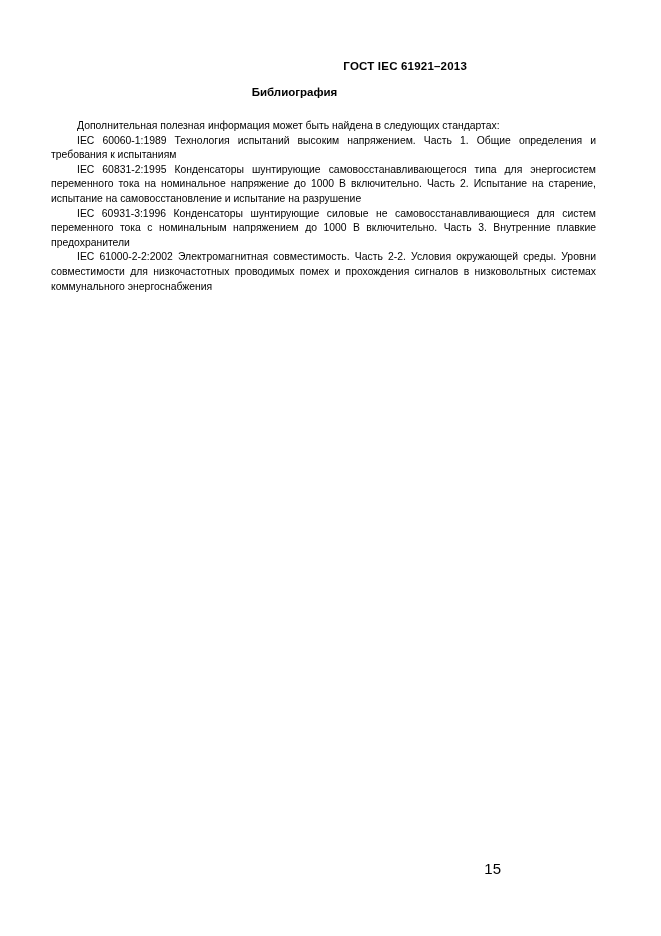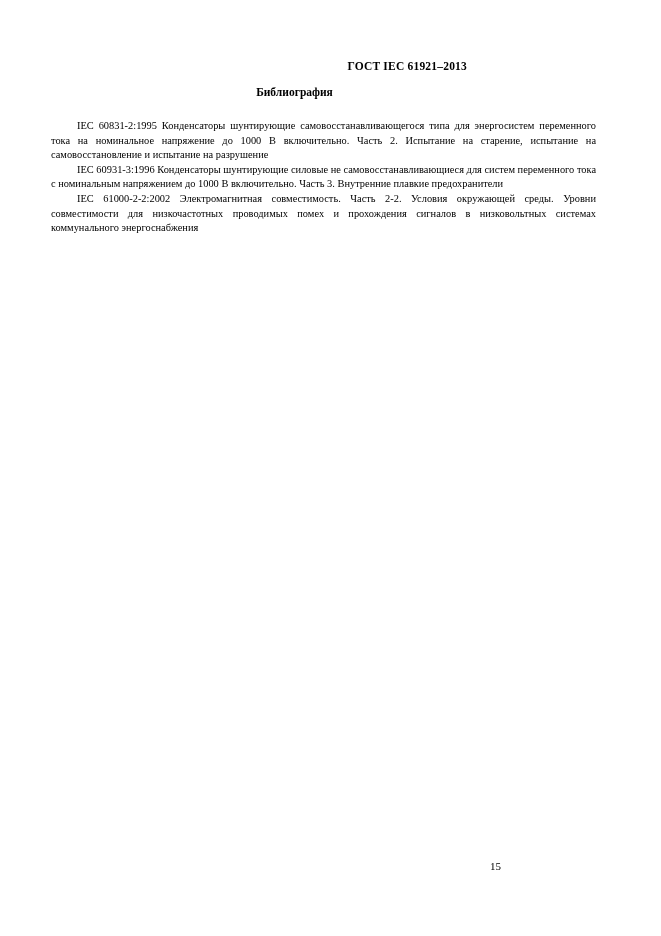--- a/index.html
+++ b/index.html
@@ -14,21 +14,20 @@
     color: #000000;
     position: relative;
     overflow: hidden;
   }
   .page {
     position: absolute;
     left: 0;
     top: 0;
     width: 541px;
     height: 936px;
-    font-family: Liberation Serif, serif;
   }
   .doc-header {
     position: absolute;
     right: 74px;
     top: 60px;
     font-size: 11.5px;
     font-weight: bold;
     letter-spacing: 0.2px;
     white-space: nowrap;
   }
@@ -52,33 +51,35 @@
     text-align: justify;
   }
   .body-text p {
     margin: 0;
     text-indent: 26px;
   }
   .page-number {
     position: absolute;
     right: 40px;
     top: 860px;
-    font-size: 11px;
+    font-size: 15px;
   }
 </style>
 </head>
 <body>
 
 <div class="page">
 
   <div class="doc-header">ГОСТ IEC 61921–2013</div>
 
   <div class="section-title">Библиография</div>
 
   <div class="body-text">
+    <p>Дополнительная полезная информация может быть найдена в следующих стандартах:</p>
+    <p>IEC 60060-1:1989  Технология испытаний высоким напряжением. Часть 1. Общие определения и требования к испытаниям</p>
     <p>IEC 60831-2:1995  Конденсаторы шунтирующие самовосстанавливающегося типа для энергосистем переменного тока на номинальное напряжение до 1000 В включительно. Часть 2. Испытание на старение, испытание на самовосстановление и испытание на разрушение</p>
     <p>IEC 60931-3:1996  Конденсаторы шунтирующие силовые не самовосстанавливающиеся для систем переменного тока с номинальным напряжением до 1000 В включительно. Часть 3. Внутренние плавкие предохранители</p>
     <p>IEC 61000-2-2:2002  Электромагнитная совместимость. Часть 2-2. Условия окружающей среды. Уровни совместимости для низкочастотных проводимых помех и прохождения сигналов в низковольтных системах коммунального энергоснабжения</p>
   </div>
 
   <div class="page-number">15</div>
 
 </div>
 
 </body></html>

